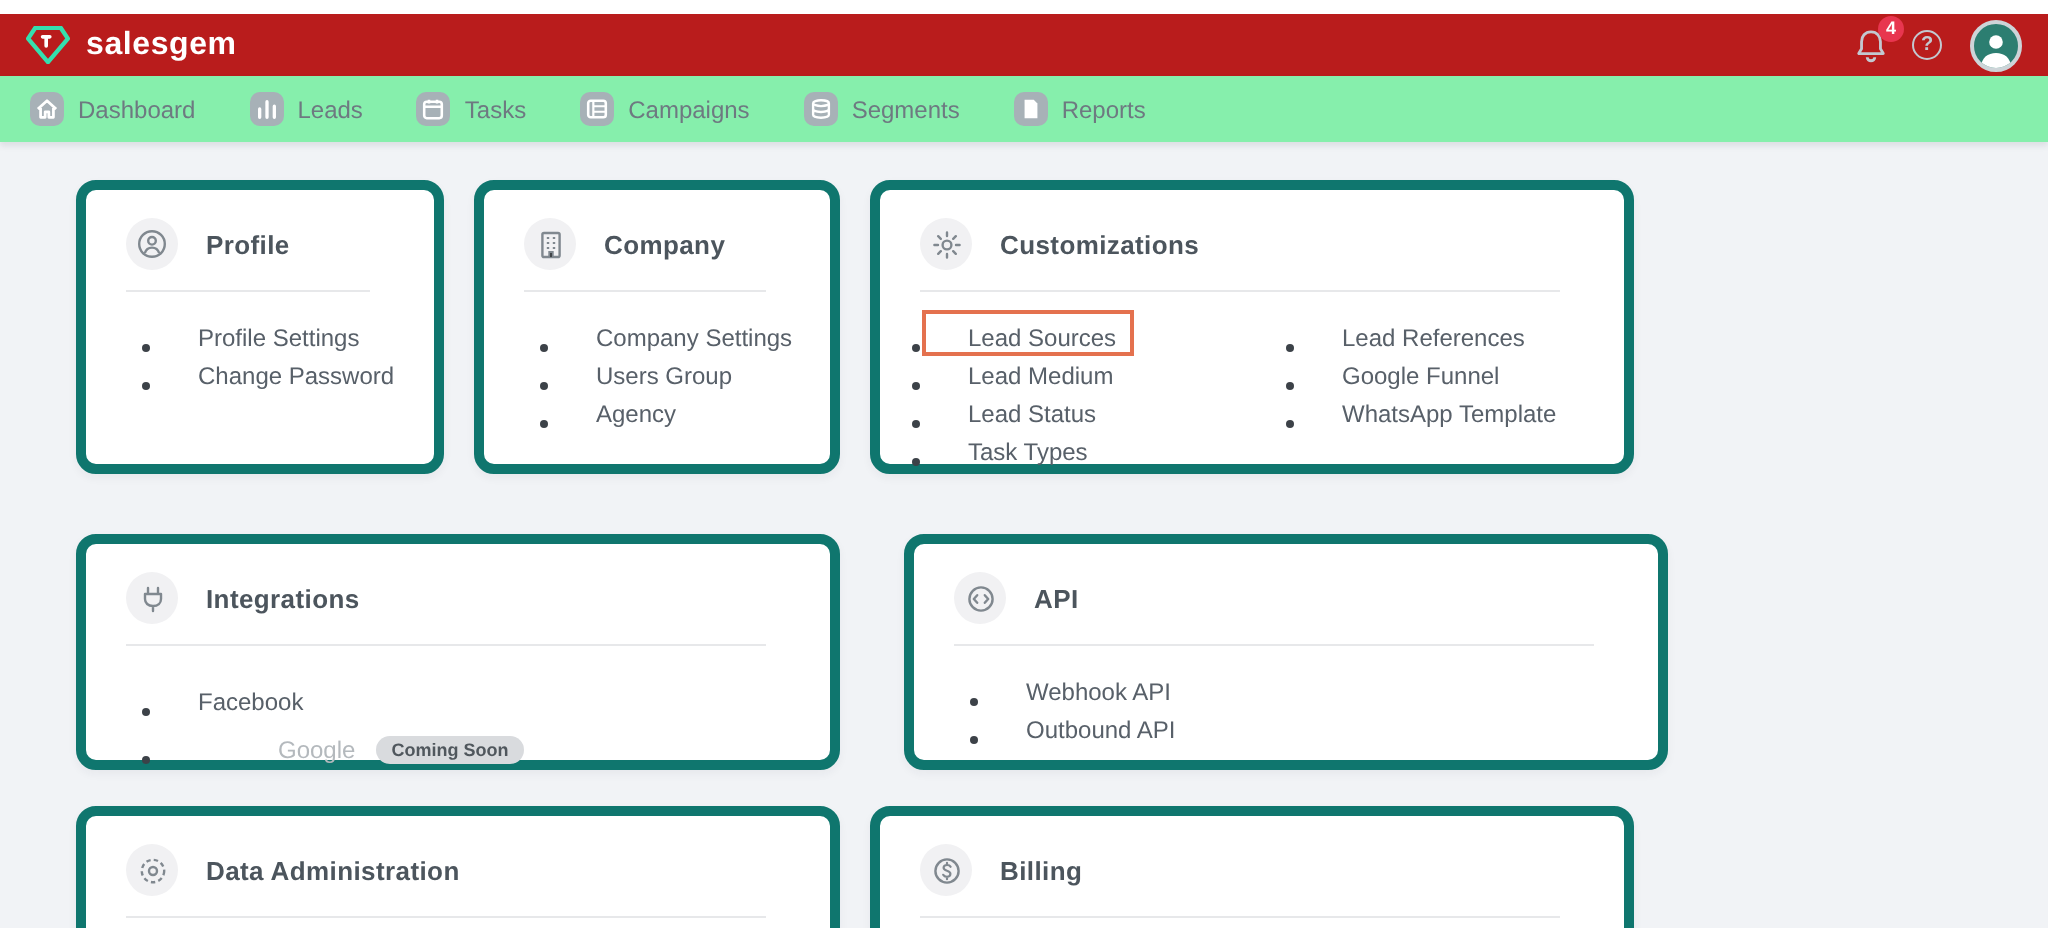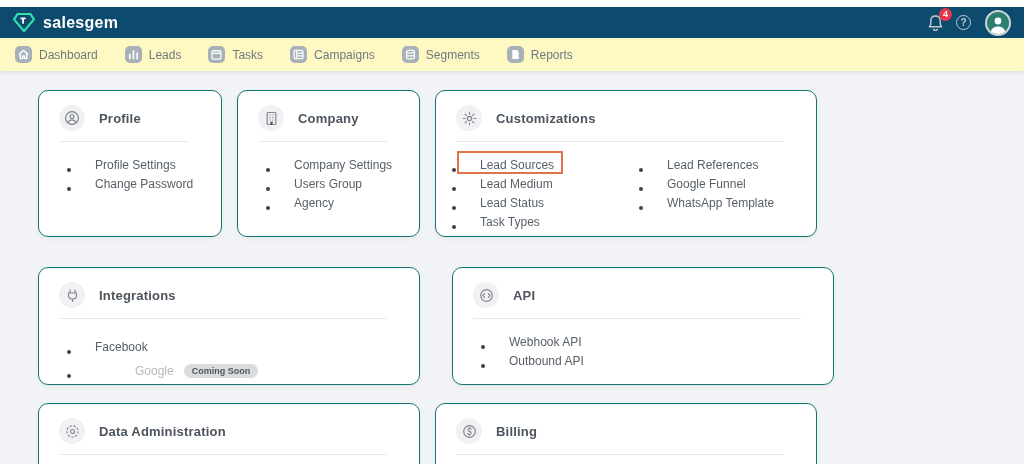--- a/index.html
+++ b/index.html
@@ -5,21 +5,21 @@
   * { box-sizing: border-box; }
   html,body { margin:0; padding:0; }
   body {
     width:1024px; height:464px; overflow:hidden;
     font-family:"Liberation Sans", sans-serif;
     background:#f1f3f6;
   }
   
   .top-strip { height:7px; background:#ffffff; }
   .topbar {
-    height:31px; background:#0c4a6e; display:flex; align-items:center;
+    height:31px; background:#b91c1c; display:flex; align-items:center;
     padding:0 13px;
   }
   .brand { display:flex; align-items:center; gap:8px; cursor:pointer; }
   .brand-name { color:#ffffff; font-weight:bold; font-size:16px; letter-spacing:.3px; }
   .topbar-right { margin-left:auto; display:flex; align-items:center; gap:11px; }
   .bell-wrap { position:relative; width:18px; height:18px; cursor:pointer; }
   .badge {
     position:absolute; top:-6px; right:-7px; min-width:13px; height:13px;
     background:#e8364f; color:#fff; border-radius:50%;
     font-size:9px; font-weight:bold; display:flex; align-items:center; justify-content:center;
@@ -29,36 +29,36 @@
     color:#c3c8d0; font-size:10px; font-weight:bold;
     display:flex; align-items:center; justify-content:center; cursor:pointer;
   }
   .avatar {
     width:26px; height:26px; border-radius:50%; background:#2c7e71;
     border:2px solid #cdd4d8; display:flex; align-items:flex-end; justify-content:center;
     overflow:hidden; cursor:pointer; margin-left:3px;
   }
   
   .nav {
-    height:33px; background:#fef9c3; display:flex; align-items:center;
+    height:33px; background:#86efac; display:flex; align-items:center;
     gap:27px; padding:0 15px; box-shadow:0 2px 3px rgba(40,50,70,.10);
     position:relative; z-index:2;
   }
   .nav-item { display:flex; align-items:center; gap:7px; color:#6e7981; font-size:12px; cursor:pointer; }
   .chip {
     width:17px; height:17px; background:#a7b1b7; border-radius:5px;
     display:flex; align-items:center; justify-content:center; flex:none;
   }
   
   .content { padding:19px 0 0 38px; }
   .row { display:flex; gap:15px; }
   .row2 { margin-top:30px;gap:32px; }
   .row3 { margin-top:18px; }
   .card {
-    background:#ffffff; border:1px solid #0f766e; border-radius:10px;
+    background:#ffffff; border:5px solid #0f766e; border-radius:10px;
     box-shadow:0 2px 5px rgba(30,40,60,.05);
   }
   .w-sm { width:184px; height:147px; }
   .w-sm2 { width:183px; height:147px; }
   .w-lg { width:382px; height:147px; }
   .w-md { width:382px; height:118px; }
   .w-bt { width:382px; height:110px; }
   .card-head { display:flex; align-items:center; gap:14px; padding:14px 20px 0 20px; }
   .chip-circle {
     width:26px; height:26px; border-radius:50%; background:#f1f1f3;

